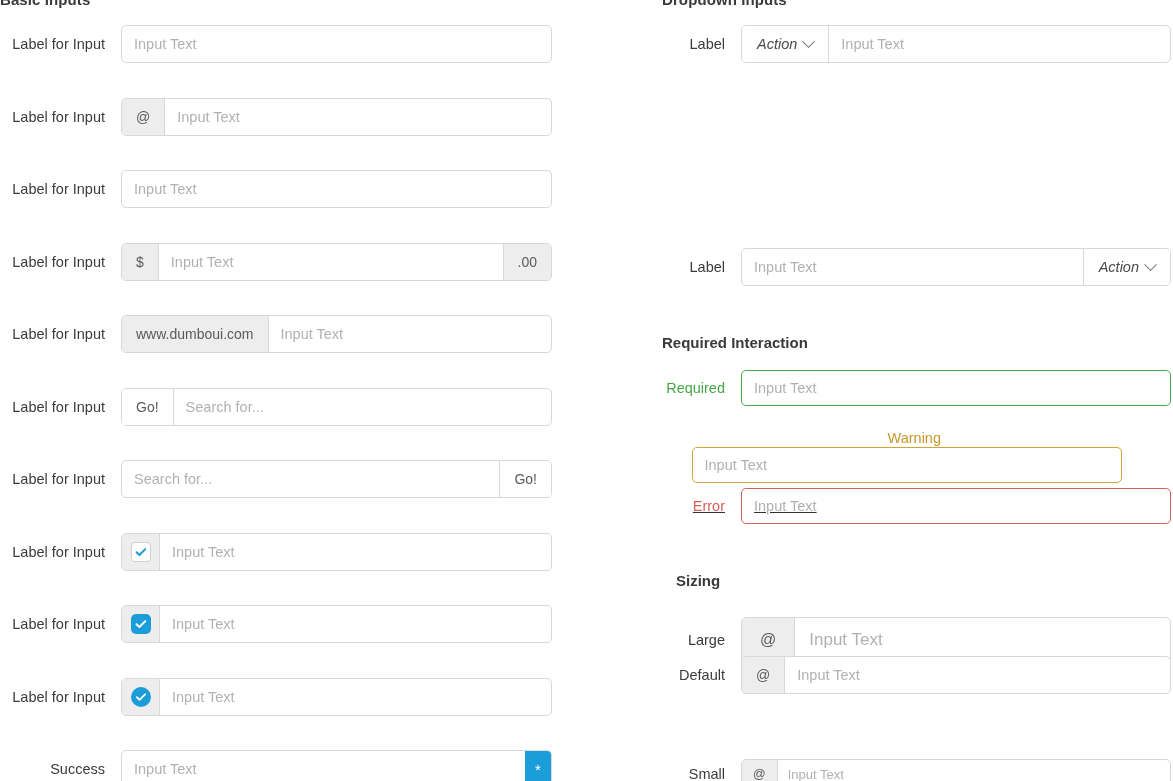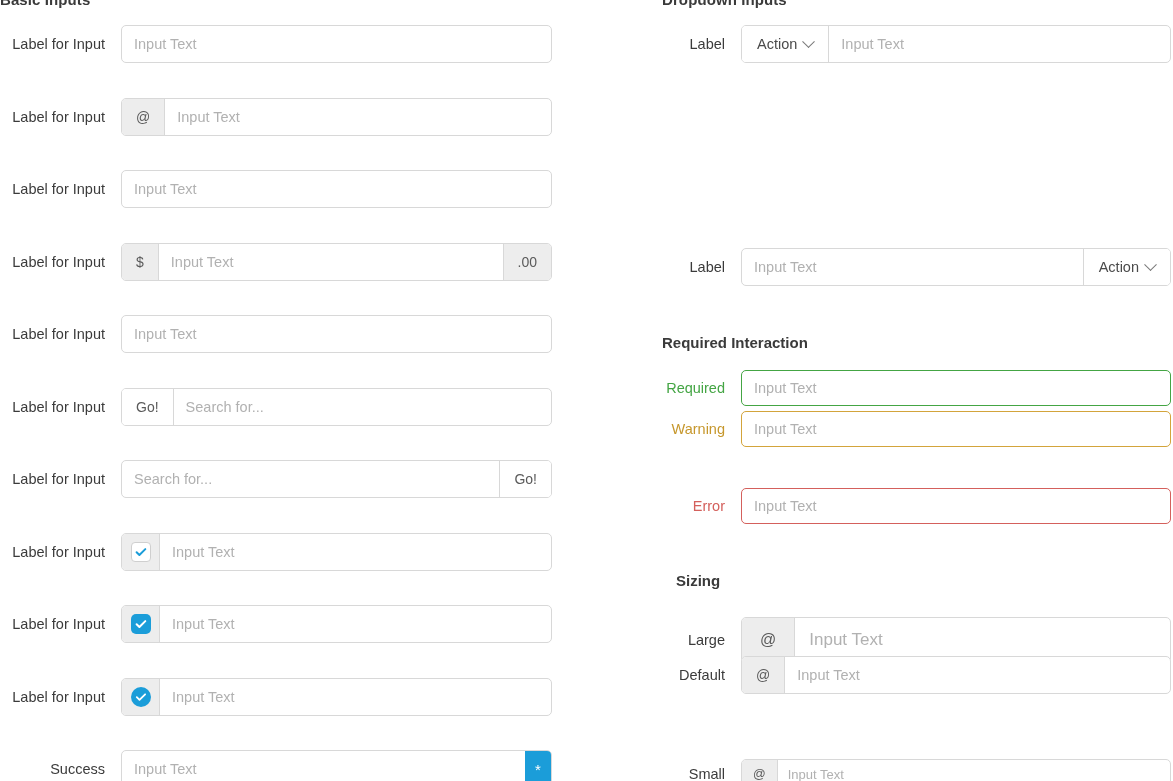--- a/index.html
+++ b/index.html
@@ -121,20 +121,21 @@
   .dd-trigger {
     display: flex;
     align-items: center;
     gap: 7px;
     background: #ffffff;
     color: #4a4a4a;
     font-size: 14.5px;
     padding: 0 15px;
     cursor: pointer;
     white-space: nowrap;
+    font-style: italic;
   }
   .dd-trigger.left  { border-right: 1px solid #d8d8d8; }
   .dd-trigger.right { border-left: 1px solid #d8d8d8; }
 
   .chev {
     width: 9px; height: 9px;
     border-right: 1.6px solid #7a7a7a;
     border-bottom: 1.6px solid #7a7a7a;
     transform: rotate(45deg) translate(-2px,-2px);
     flex: none;
@@ -234,20 +235,21 @@
       <div class="group g-left">
         <div class="addon left">$</div>
         <input class="fld" placeholder="Input Text" style="">
         <div class="addon right">.00</div>
       </div>
     </div>
 
     <div class="row row-left" style="top:315px;">
       <div class="lbl lbl-left">Label for Input</div>
       <div class="group g-left">
+        <div class="addon left">www.dumboui.com</div>
         <input class="fld" placeholder="Input Text" style="">
       </div>
     </div>
 
     <div class="row row-left" style="top:388px;">
       <div class="lbl lbl-left">Label for Input</div>
       <div class="group g-left">
         <div class="addon left plain btn">Go!</div>
         <input class="fld" placeholder="Search for..." style="">
       </div>
@@ -341,28 +343,28 @@
 
     <div class="section-head-inline" style="position:absolute; top:334px; left:0; margin-left:22px;">Required Interaction</div>
 
     <div class="row row-right" style="top:370px;">
       <div class="lbl lbl-right success">Required</div>
       <div class="group g-right state-success">
         <input class="fld" placeholder="Input Text" style="">
       </div>
     </div>
 
-    <div class="row row-right" style="top:411px;">
+    <div class="row row-right" style="top:429px;flex-direction:column;">
       <div class="lbl lbl-right warning">Warning</div>
       <div class="group g-right state-warning">
         <input class="fld" placeholder="Input Text" style="">
       </div>
     </div>
 
-    <div class="row row-right" style="top:488px;">
+    <div class="row row-right" style="top:488px;text-decoration:underline;">
       <div class="lbl lbl-right error">Error</div>
       <div class="group g-right state-error">
         <input class="fld" placeholder="Input Text" style="">
       </div>
     </div>
 
     <div class="section-head-inline" style="position:absolute; top:572px; left:0; margin-left:36px;">Sizing</div>
 
     <div class="row row-right" style="top:617px;">
       <div class="lbl lbl-right">Large</div>

